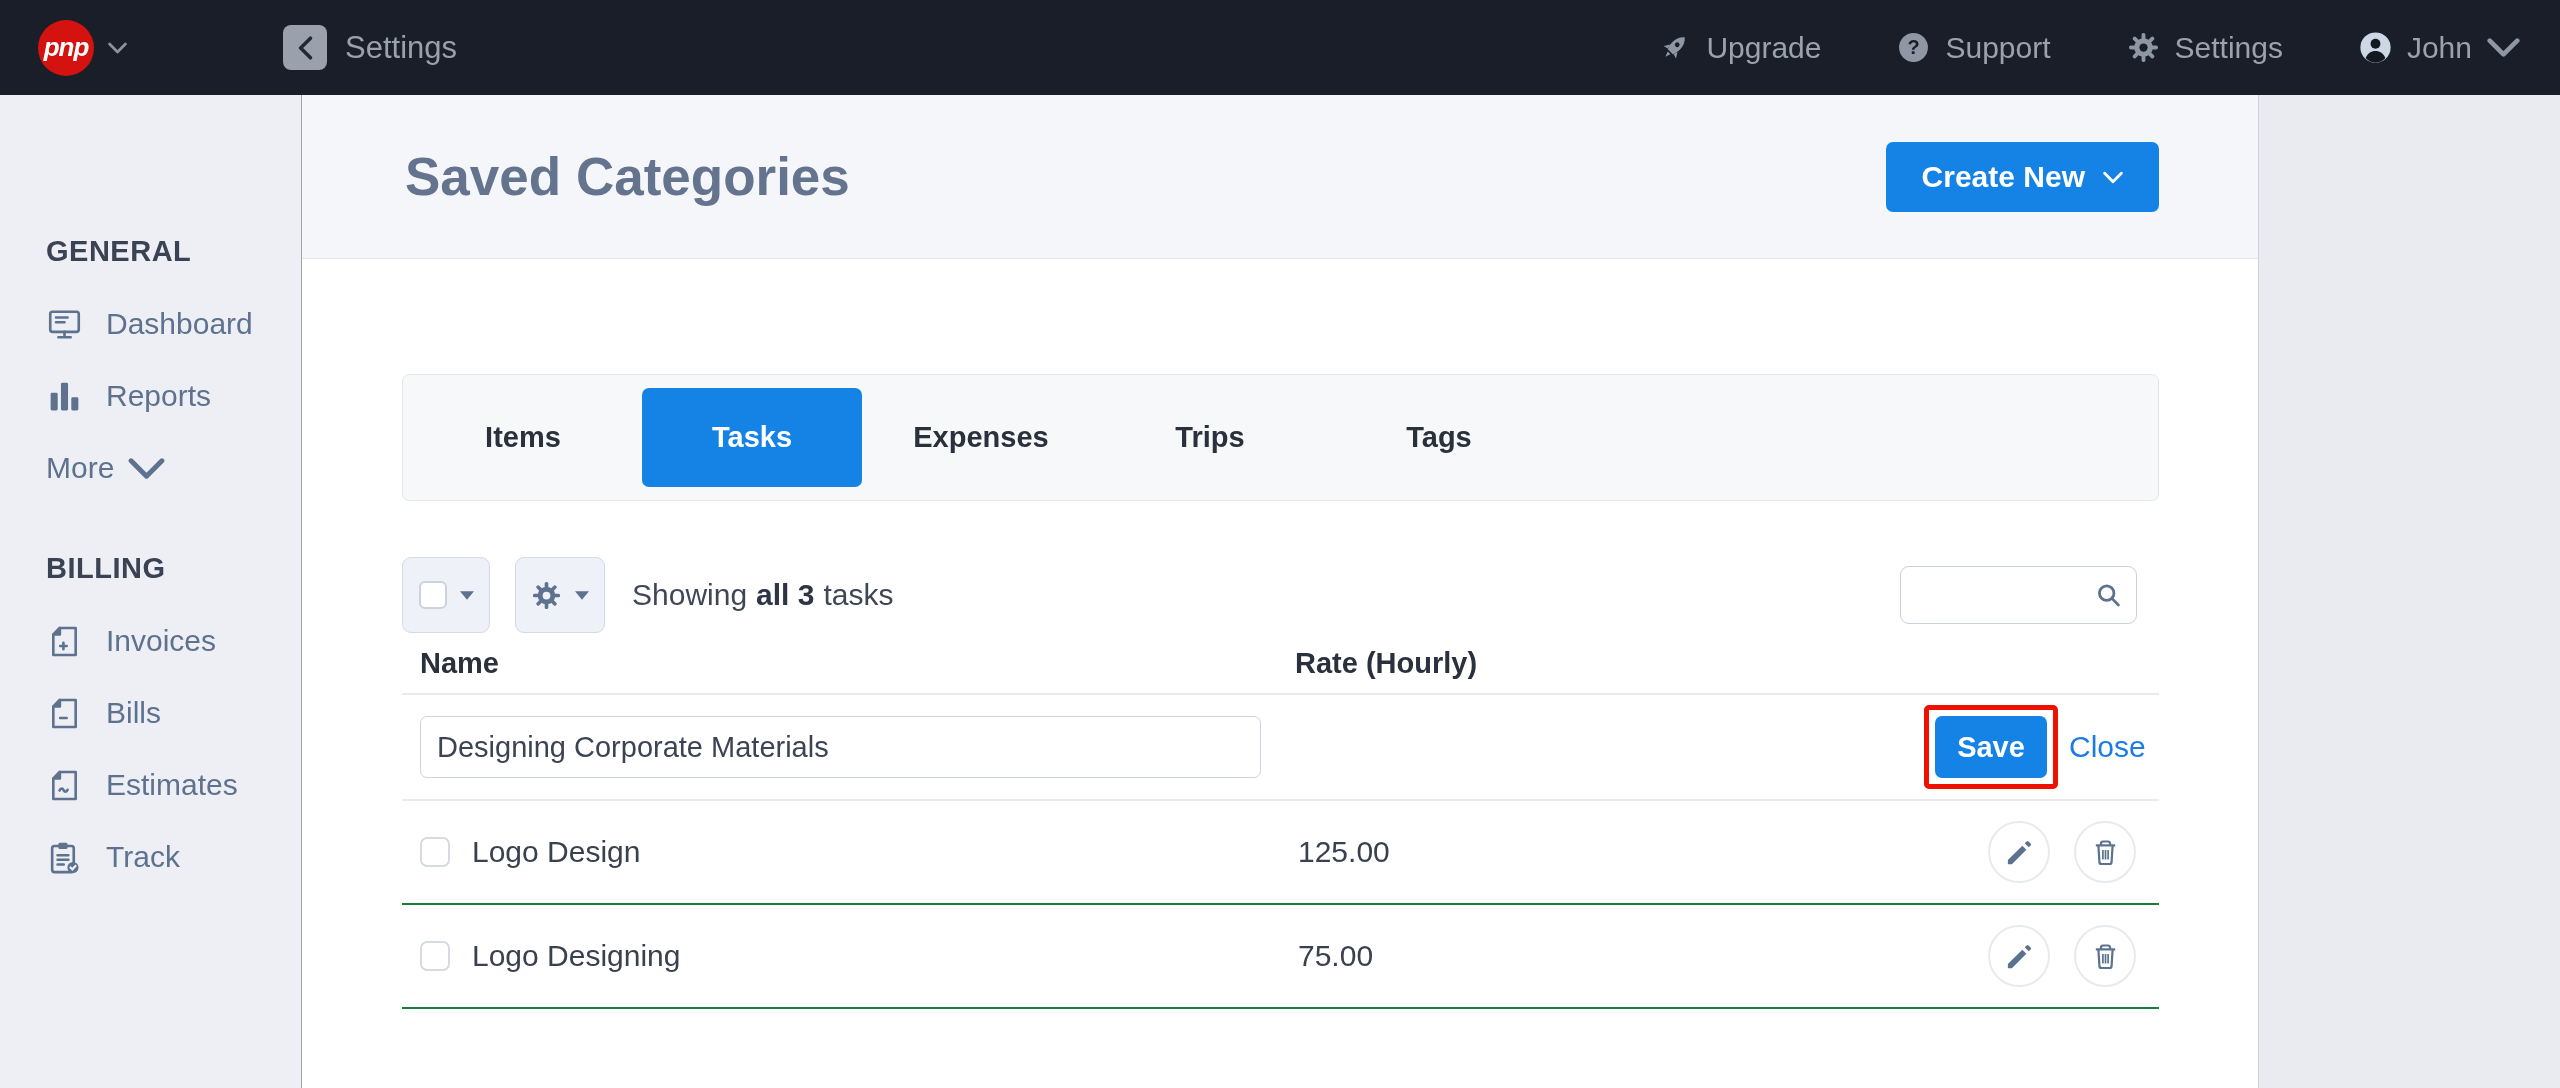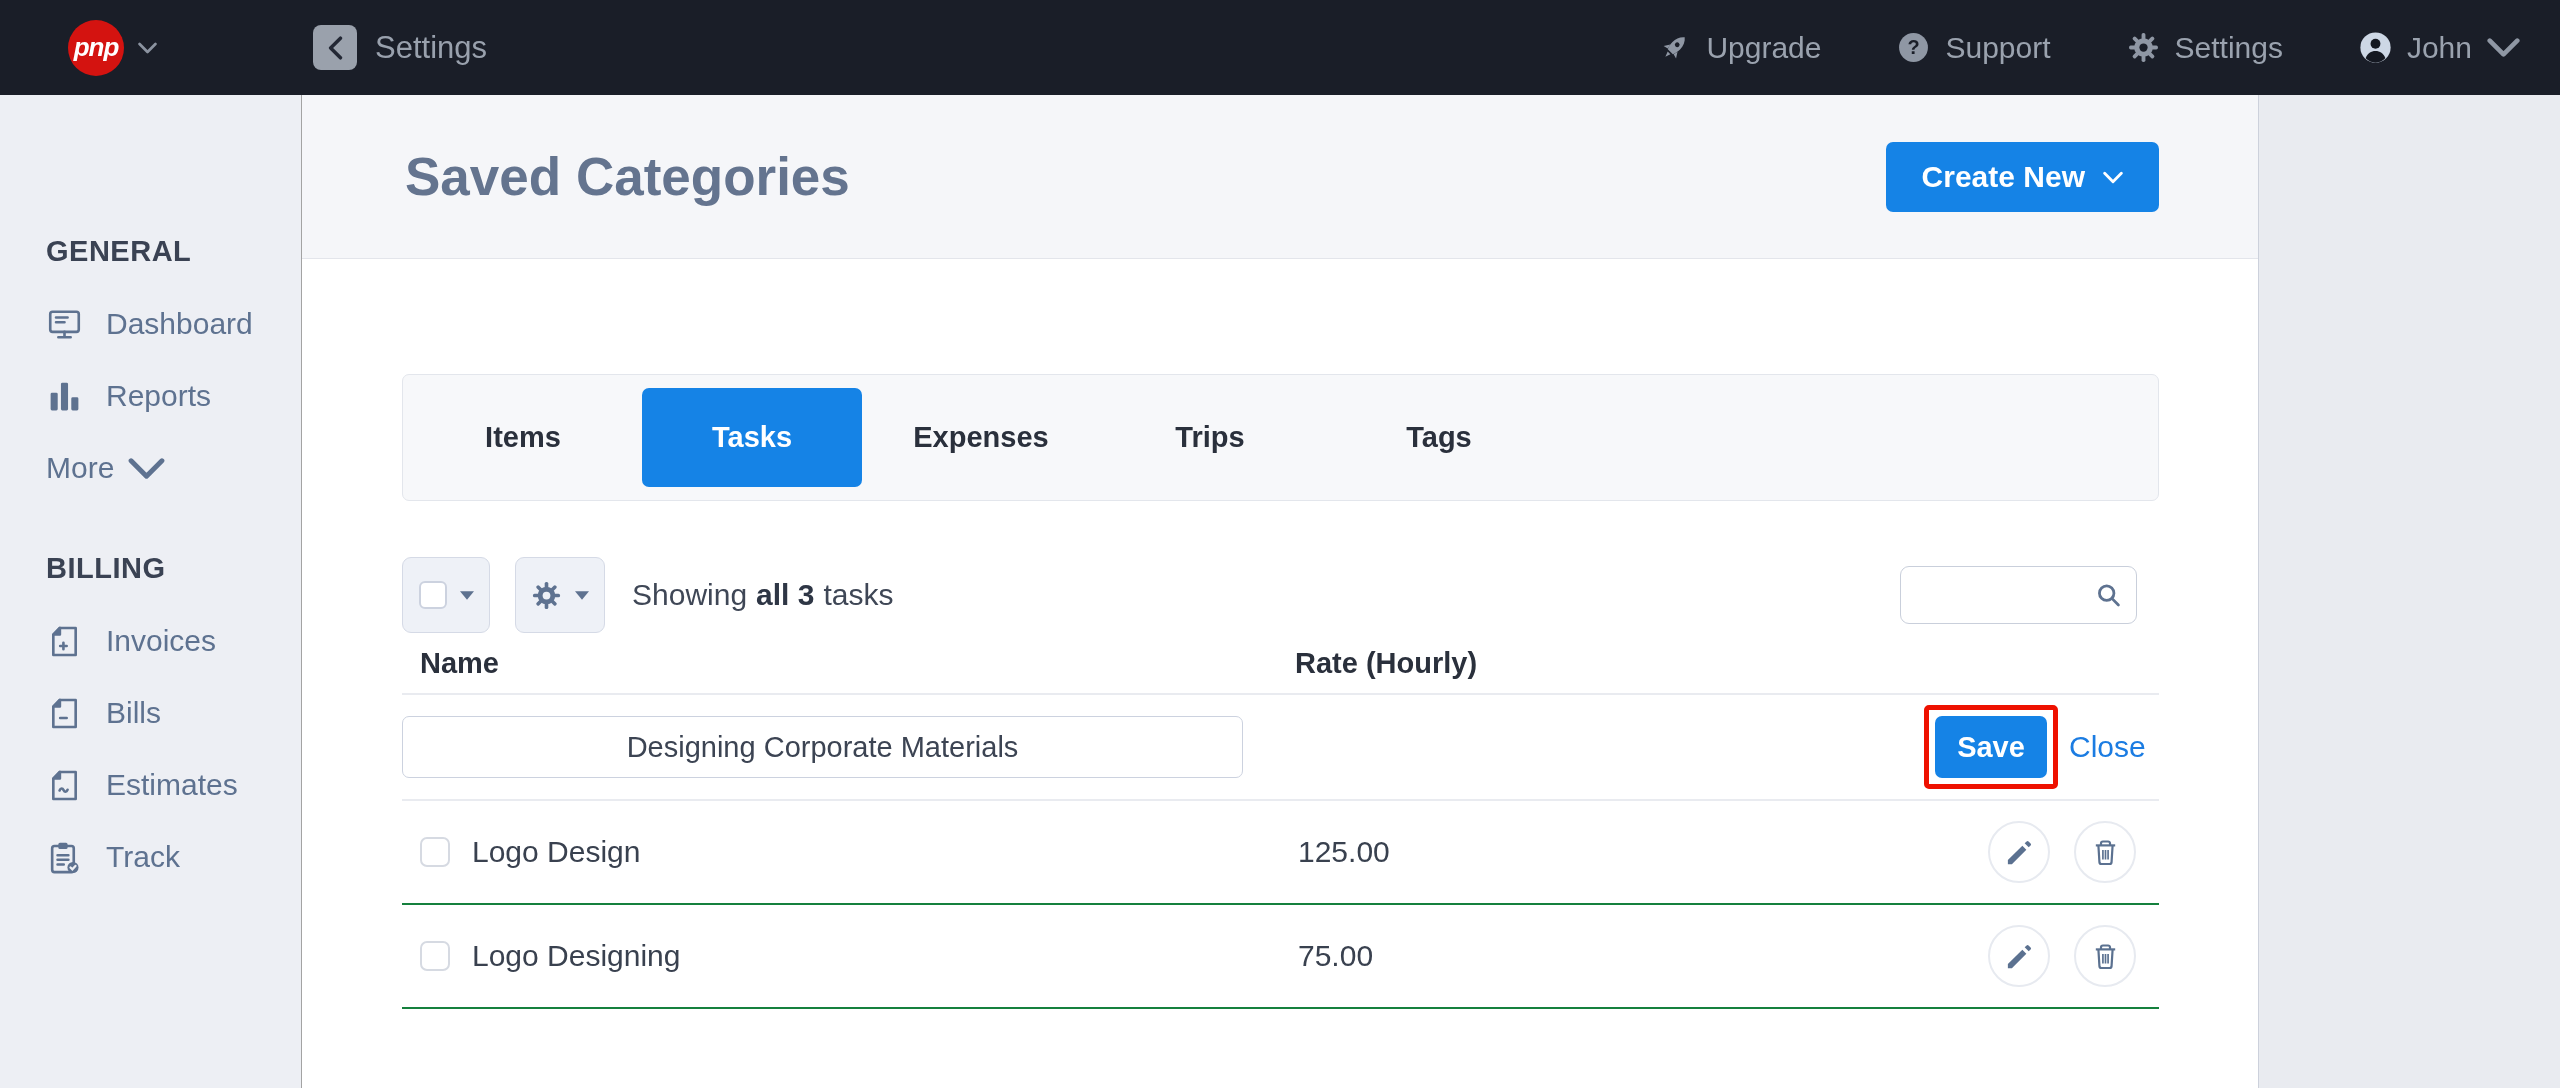--- a/index.html
+++ b/index.html
@@ -6,21 +6,21 @@
   html,body { background:#e9ebf0; }
   .screen {
     position:relative; width:2560px; height:1088px; overflow:hidden;
     background:#fff; font-family:"Liberation Sans", sans-serif;
     --blue:#1583e6; --slate:#5e7290; --dark:#2a303c;
   }
   svg.ic { display:block; }
 
   
   .topbar { position:absolute; left:0; top:0; width:100%; height:95px; background:#1a1e28; display:flex; align-items:center; }
-  .logo-wrap { margin-left:68px; display:flex; align-items:center; gap:14px; cursor:pointer; }
+  .logo-wrap { margin-left:38px; display:flex; align-items:center; gap:14px; cursor:pointer; }
   .logo-badge { width:56px; height:56px; border-radius:50%; background:#d41310; color:#fff; display:flex; align-items:center; justify-content:center; font-style:italic; font-weight:bold; font-size:26px; letter-spacing:-1px; }
   .tb-chev { width:19px; height:12px; color:#8b93a0; }
   .back-btn { margin-left:156px; width:44px; height:45px; border-radius:8px; background:#9aa1ac; border:none; display:flex; align-items:center; justify-content:center; cursor:pointer; }
   .crumb { margin-left:18px; font-size:31px; color:#99a1ad; }
   .topnav { margin-left:auto; margin-right:40px; display:flex; align-items:center; gap:76px; }
   .navitem { display:flex; align-items:center; gap:15px; color:#9aa2ae; font-size:30px; cursor:pointer; }
   .navitem .ic { width:33px; height:33px; color:#8f97a4; }
   .avatar { width:47px; height:47px; }
 
   
@@ -60,21 +60,21 @@
   .search { margin-left:auto; margin-right:22px; width:237px; height:58px; position:relative; }
   .search input { width:100%; height:100%; box-sizing:border-box; border:1.5px solid #c9cfdb; border-radius:9px; padding:0 52px 0 16px; font-size:27px; color:#3c4453; background:#fff; font-family:inherit; outline:none; }
   .search .ic { position:absolute; right:14px; top:50%; transform:translateY(-50%); width:29px; height:29px; color:var(--slate); }
 
   .thead { box-sizing:border-box; height:62px; position:relative; border-bottom:2px solid #e9ebf0; display:flex; align-items:center; font-size:29px; font-weight:bold; color:var(--dark); }
   .th-name { margin-left:18px; }
   .th-rate { position:absolute; left:893px; }
 
   .editrow { box-sizing:border-box; height:106px; position:relative; border-bottom:2px solid #e9ebf0; display:flex; align-items:center; }
   .inp { box-sizing:border-box; height:62px; border:1.5px solid #ccd2df; border-radius:7px; font-size:29px; color:#3c4453; padding:0 16px; background:#fff; font-family:inherit; outline:none; }
-  .inp.name { width:841px;text-align:center; }
+  .inp.name { margin-left:18px; width:841px; }
   .inp.rate { position:absolute; left:893px; width:565px; }
   .save-annotation { position:absolute; left:1522px; top:50%; transform:translateY(-50%); border:5px solid #ee1100; border-radius:5px; padding:6px; line-height:0; }
   .save-btn { width:112px; height:62px; background:var(--blue); color:#fff; border:none; border-radius:7px; font-size:29px; font-weight:bold; cursor:pointer; font-family:inherit; }
   .close-link { position:absolute; left:1667px; font-size:30px; color:#1b7ce2; cursor:pointer; text-decoration:none; }
 
   .datarow { box-sizing:border-box; height:104px; position:relative; border-bottom:2px solid #15803d; display:flex; align-items:center; }
   .rowcb { box-sizing:border-box; width:30px; height:30px; margin-left:18px; border:2px solid #d6dae2; border-radius:7px; background:#fff; cursor:pointer; }
   .rowname { margin-left:22px; font-size:30px; color:#39414f; }
   .rowrate { position:absolute; left:896px; font-size:30px; color:#39414f; }
   .iconbtn { box-sizing:border-box; position:absolute; width:62px; height:62px; border-radius:50%; border:2px solid #e7eaf0; background:#fff; display:flex; align-items:center; justify-content:center; color:#5b7190; cursor:pointer; }

